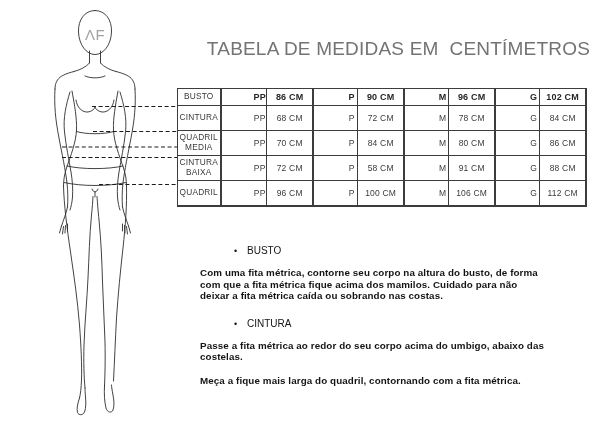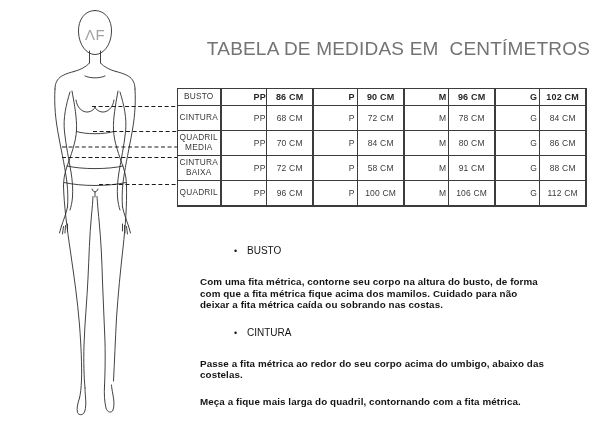--- a/index.html
+++ b/index.html
@@ -36,21 +36,21 @@
   .instructions{position:absolute;left:200px;top:229px;width:348px;}
   .inst-heading{
     text-align:center;padding-left:42px;font-size:12.5px;font-weight:800;
     color:#161616;letter-spacing:.2px;line-height:15px;
   }
   .inst-item{margin-top:12px;}
   .inst-bullet-row{padding-left:34px;font-size:10px;font-weight:normal;
     color:#141414;line-height:19px;}
   .inst-bullet-row .bullet{display:inline-block;width:13px;font-size:9px;}
   .inst-text{
-    margin-top:15px;font-size:9.8px;font-weight:bold;color:#141414;
+    margin-top:6px;font-size:9.8px;font-weight:bold;color:#141414;
     line-height:11.6px;letter-spacing:.1px;
   }
 </style>
 </head>
 <body>
 
 <div class="figure-wrap">
   <svg width="178" height="439" viewBox="0 0 178 439">
     <g fill="none" stroke="#2e2e2e" stroke-width="0.9" stroke-linecap="round" stroke-linejoin="round">
 

